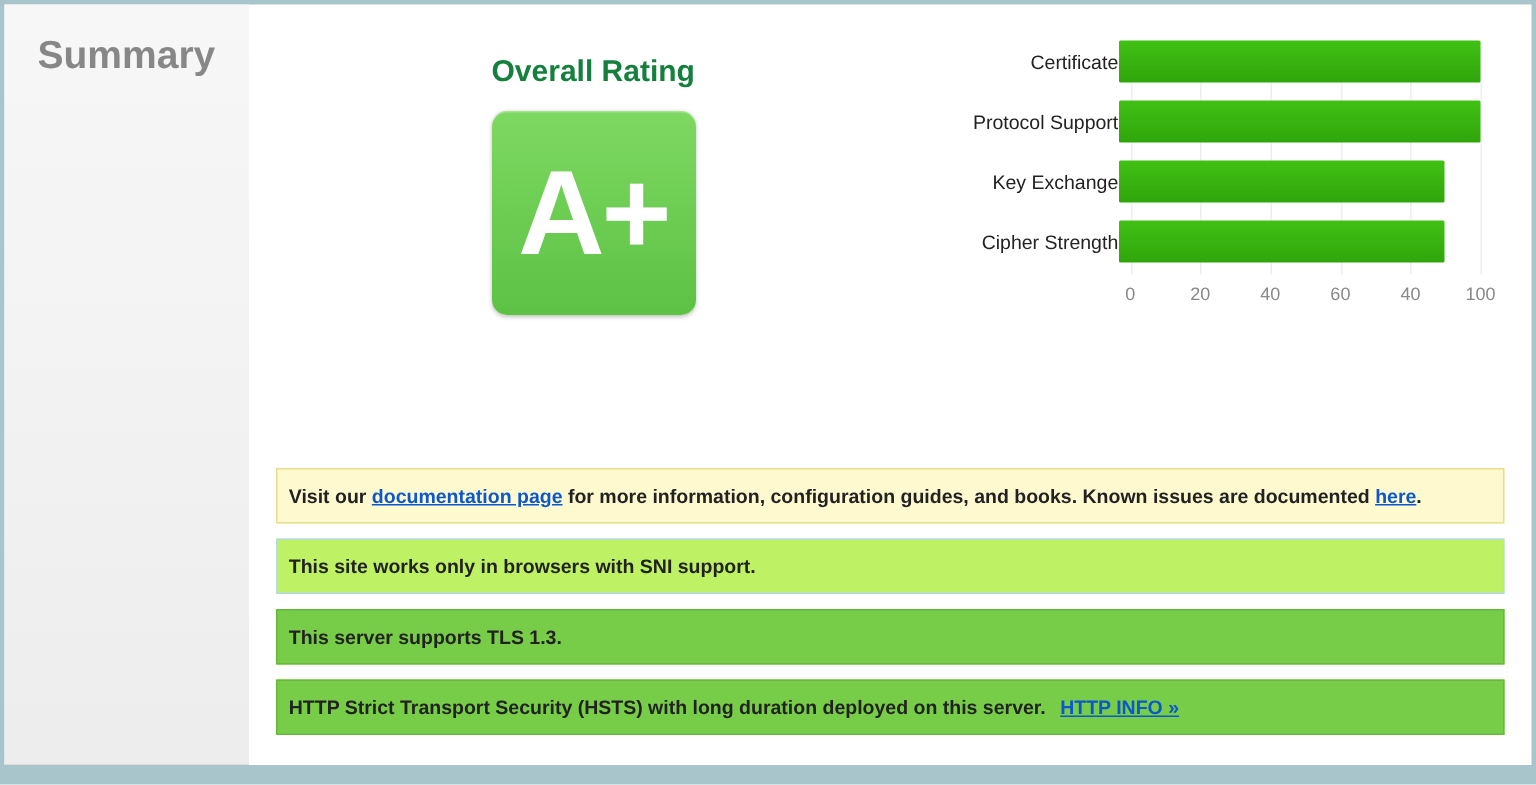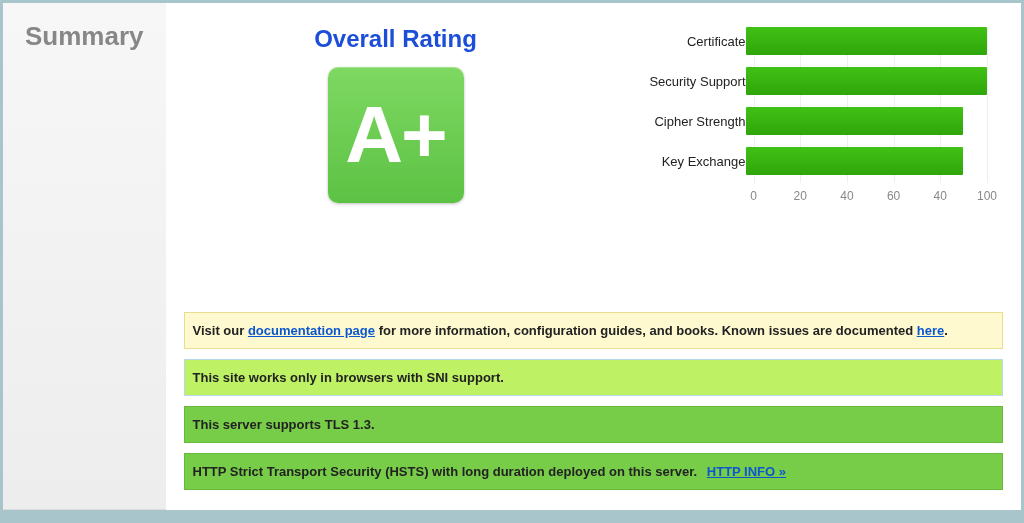--- a/index.html
+++ b/index.html
@@ -34,24 +34,24 @@
   .top-area {
     display: flex;
     padding: 16px 0 0 0;
     height: 232px;
   }
   .rating-col {
     width: 460px;
     text-align: center;
   }
   .rating-label {
-    color: #1d4ed8;
-    font-weight: bold;
-    font-size: 24px;
-    margin-top: 6px;
+    color: #15803d;
+    font-weight: bold;
+    font-size: 20px;
+    margin-top: 18px;
     margin-bottom: 14px;
   }
   .rating-badge {
     display: inline-block;
     width: 136px;
     height: 136px;
     border-radius: 10px;
     background: linear-gradient(#7ed862, #5cc244);
     box-shadow: 0 1px 3px rgba(0,0,0,0.25), inset 0 1px 0 rgba(255,255,255,0.3);
     color: #fff;
@@ -182,33 +182,33 @@
               <div class="chart-grid-line" style="left: 80%;"></div>
               <div class="chart-grid-line" style="left: 100%;"></div>
             </div>
             <div class="chart-row">
               <div class="chart-row-label">Certificate</div>
               <div class="chart-bar-track">
                 <div class="chart-bar" style="width: 100%;"></div>
               </div>
             </div>
             <div class="chart-row">
-              <div class="chart-row-label">Security Support</div>
+              <div class="chart-row-label">Protocol Support</div>
               <div class="chart-bar-track">
                 <div class="chart-bar" style="width: 100%;"></div>
               </div>
             </div>
             <div class="chart-row">
+              <div class="chart-row-label">Key Exchange</div>
+              <div class="chart-bar-track">
+                <div class="chart-bar" style="width: 90%;"></div>
+              </div>
+            </div>
+            <div class="chart-row">
               <div class="chart-row-label">Cipher Strength</div>
-              <div class="chart-bar-track">
-                <div class="chart-bar" style="width: 90%;"></div>
-              </div>
-            </div>
-            <div class="chart-row">
-              <div class="chart-row-label">Key Exchange</div>
               <div class="chart-bar-track">
                 <div class="chart-bar" style="width: 90%;"></div>
               </div>
             </div>
             <div class="chart-axis" style="position: relative;">
               <div class="chart-tick" style="left: 0%;">0</div>
               <div class="chart-tick" style="left: 20%;">20</div>
               <div class="chart-tick" style="left: 40%;">40</div>
               <div class="chart-tick" style="left: 60%;">60</div>
               <div class="chart-tick" style="left: 80%;">40</div>

